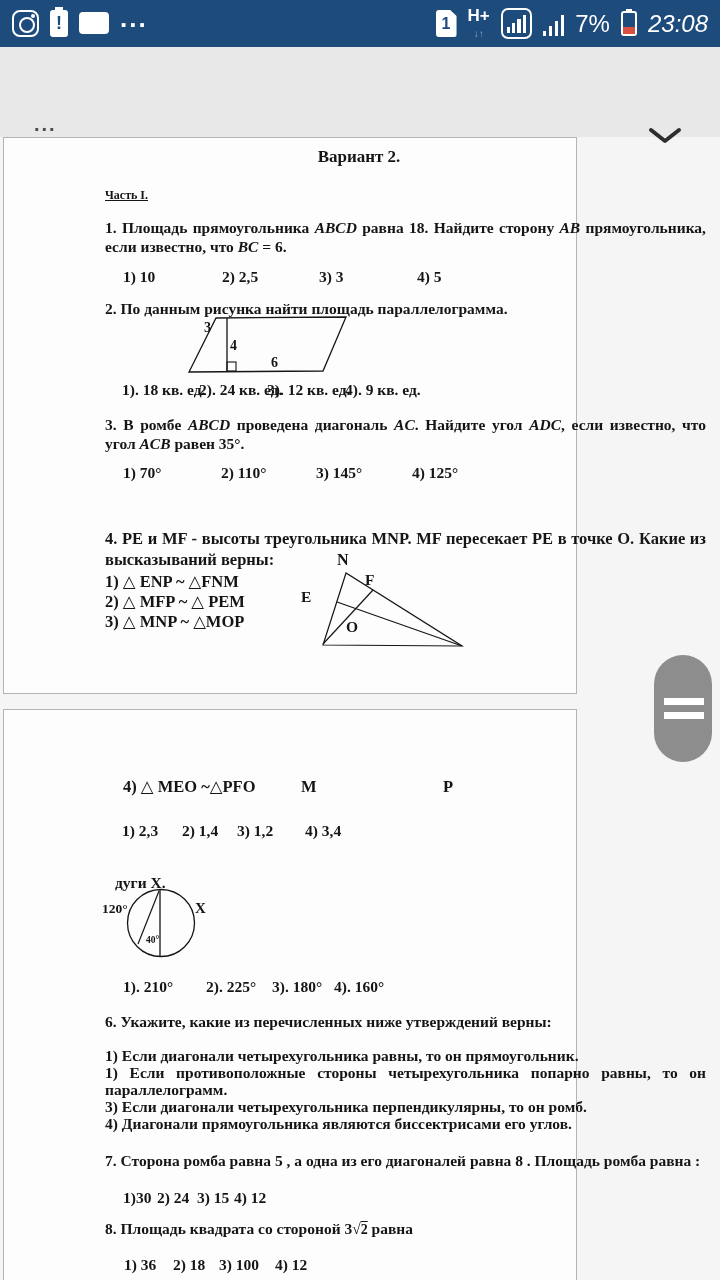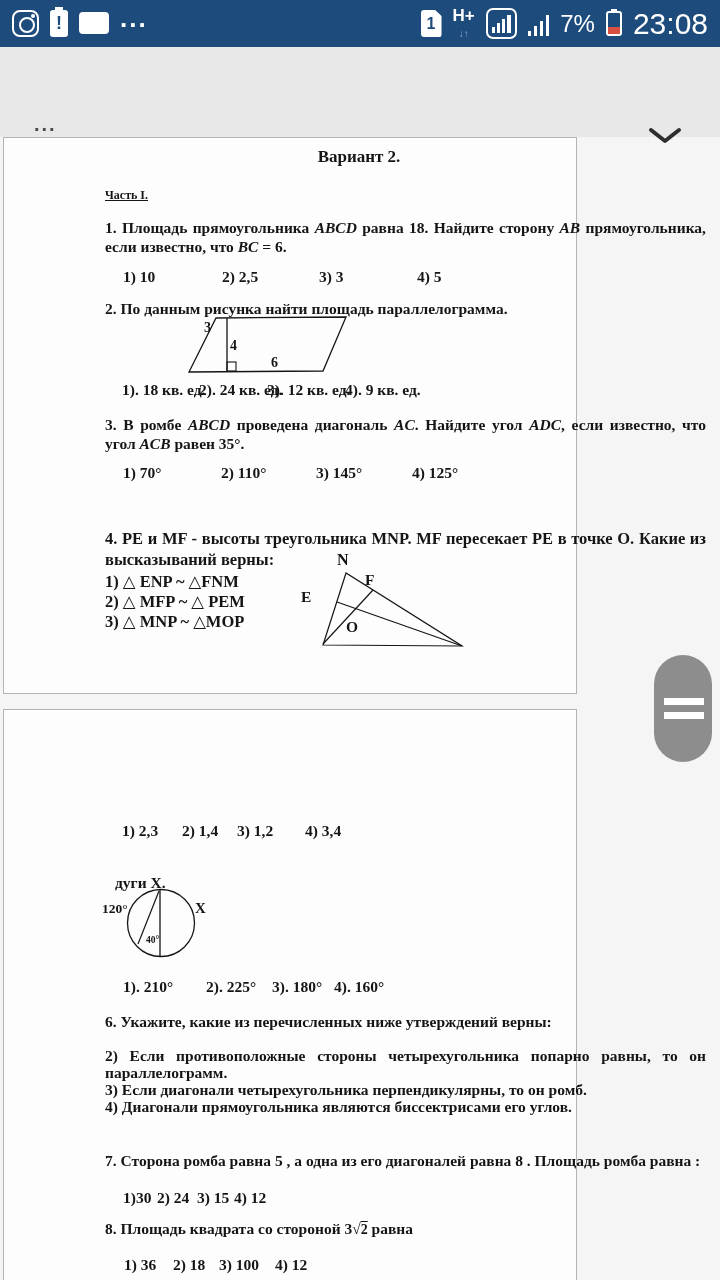--- a/index.html
+++ b/index.html
@@ -32,21 +32,21 @@
   .hplus .ht { font-size:17px; font-weight:bold; }
   .hplus .ar::after { content:"↓↑"; font-size:10px; color:#8ea9c7; letter-spacing:0; }
   .boxsig { width:31px; height:31px; border:2.5px solid #fff; border-radius:7px;
             display:flex; align-items:flex-end; gap:2px; padding:4px; }
   .boxsig i, .sig i { display:block; background:#fff; width:3.5px; }
   .sig { display:flex; align-items:flex-end; gap:2.5px; height:24px; }
   .pct { font-size:24px; }
   .batt { width:16px; height:25px; border:2px solid #fff; border-radius:3px; position:relative; }
   .batt::before { content:""; position:absolute; top:-4px; left:3px; width:6px; height:3px; background:#fff; }
   .batt .fill { position:absolute; bottom:0; left:0; right:0; height:7px; background:#d85042; }
-  .clock { font-size:30px; }
+  .clock { font-size:24px;font-style:italic; }
 
   
   .vheader { position:absolute; left:0; top:47px; width:720px; height:90px; background:#e8e8e8;
              z-index:5; font-family:"Liberation Sans","DejaVu Sans",sans-serif; }
   .vh-dots { position:absolute; left:34px; top:72px; color:#4b4b4b; font-size:20px;
              font-weight:bold; letter-spacing:2px; line-height:10px; }
   .vh-chev { position:absolute; right:38px; top:80px; cursor:pointer; }
 
   
   .page { position:absolute; left:3px; width:574px; background:#fdfdfd;
@@ -168,20 +168,25 @@
     <line x1="461" y1="645" x2="336" y2="601" stroke="#151515" stroke-width="1.2"></line>
     <line x1="322" y1="643" x2="372" y2="589" stroke="#151515" stroke-width="1.2"></line>
     <text x="336" y="564" font-size="16">N</text>
     <text x="300" y="601" font-size="15.5">E</text>
     <text x="364" y="584" font-size="15.5">F</text>
     <text x="345" y="631" font-size="15.5">O</text>
   </svg>
 </div>
 
 <div class="page" id="page2">
+  <div class="arow q4txt" style="top:67px">
+    <span style="left:101px">4) △ MEO ~△PFO</span>
+    <span style="left:279px">M</span>
+    <span style="left:421px">P</span>
+  </div>
   <div class="arow" style="top:112px">
     <span style="left:100px">1)  2,3</span>
     <span style="left:160px">2)  1,4</span>
     <span style="left:215px">3)  1,2</span>
     <span style="left:283px">4) 3,4</span>
   </div>
 
   <div class="qt nw" style="top:163px; left:111px">дуги X.</div>
   <svg style="left:95px; top:169px" width="120" height="88" viewBox="98 878 120 88">
     <circle cx="160" cy="922" r="33.5" fill="none" stroke="#151515" stroke-width="1.3"></circle>
@@ -193,21 +198,22 @@
   </svg>
   <div class="arow" style="top:268px">
     <span style="left:101px">1). 210°</span>
     <span style="left:184px">2). 225°</span>
     <span style="left:250px">3). 180°</span>
     <span style="left:312px">4). 160°</span>
   </div>
 
   <div class="qt nw" style="top:302px">6.  Укажите, какие из перечисленных ниже утверждений верны:</div>
   <div class="qt q6items" style="top:337px">
-    <div class="jfull">2) Если противоположные стороны четырехугольника попарно равны, то он</div>
+    <div>1) Если диагонали четырехугольника равны, то он прямоугольник.</div>
+    <div class="jfull">1) Если противоположные стороны четырехугольника попарно равны, то он</div>
     <div>параллелограмм.</div>
     <div>3) Если диагонали четырехугольника перпендикулярны, то он ромб.</div>
     <div>4) Диагонали прямоугольника являются биссектрисами его углов.</div>
   </div>
 
   <div class="qt nw" style="top:441px">7. Сторона ромба равна 5 , а одна из его диагоналей равна 8 . Площадь ромба равна :</div>
   <div class="arow" style="top:479px">
     <span style="left:101px">1)30</span>
     <span style="left:135px">2) 24</span>
     <span style="left:175px">3) 15</span>

